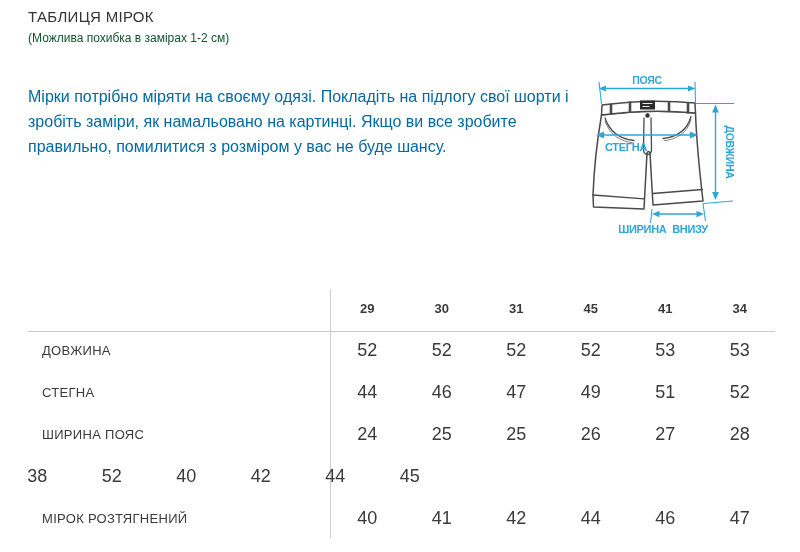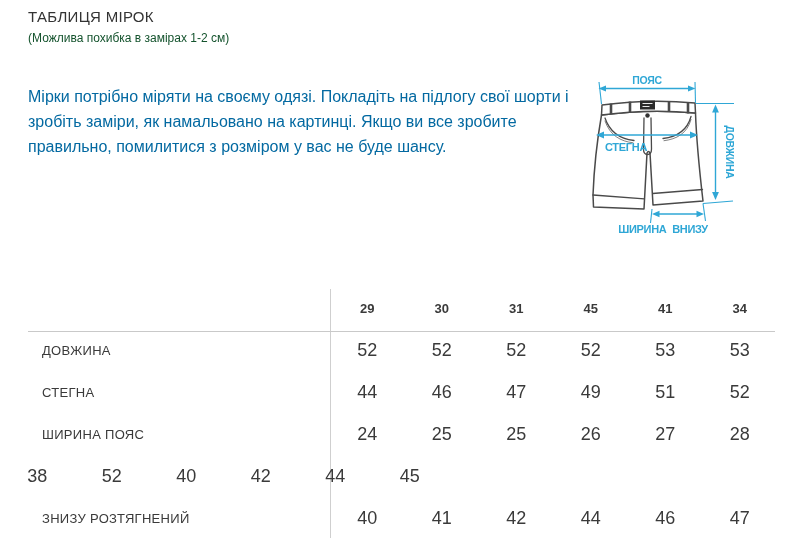--- a/index.html
+++ b/index.html
@@ -188,21 +188,21 @@
         <div class="tvals">
           <div class="tcell">38</div>
           <div class="tcell">52</div>
           <div class="tcell">40</div>
           <div class="tcell">42</div>
           <div class="tcell">44</div>
           <div class="tcell">45</div>
         </div>
       </div>
       <div class="trow">
-        <div class="tlabel">ЗНИЗУ РОЗТЯГНЕНИЙ</div>
+        <div class="tlabel">МІРОК РОЗТЯГНЕНИЙ</div>
         <div class="tvals">
           <div class="tcell">40</div>
           <div class="tcell">41</div>
           <div class="tcell">42</div>
           <div class="tcell">44</div>
           <div class="tcell">46</div>
           <div class="tcell">47</div>
         </div>
       </div>
     </div>

